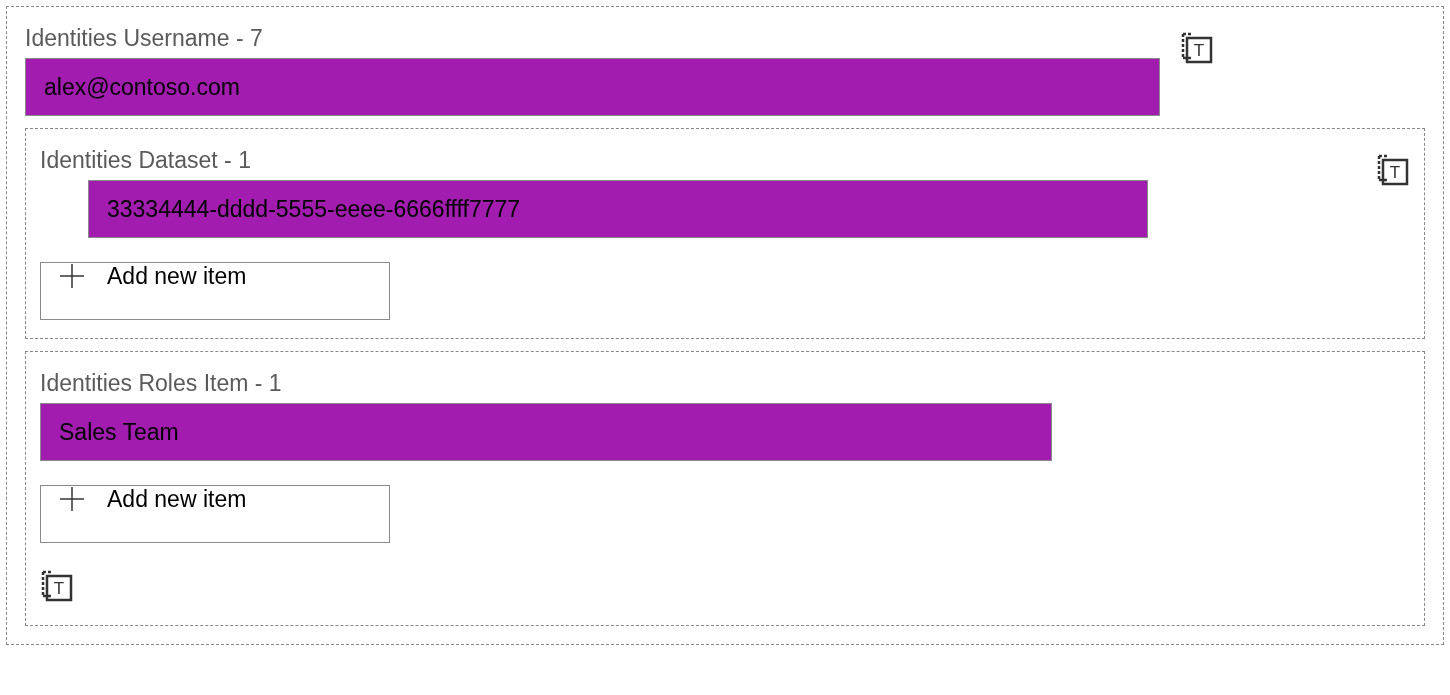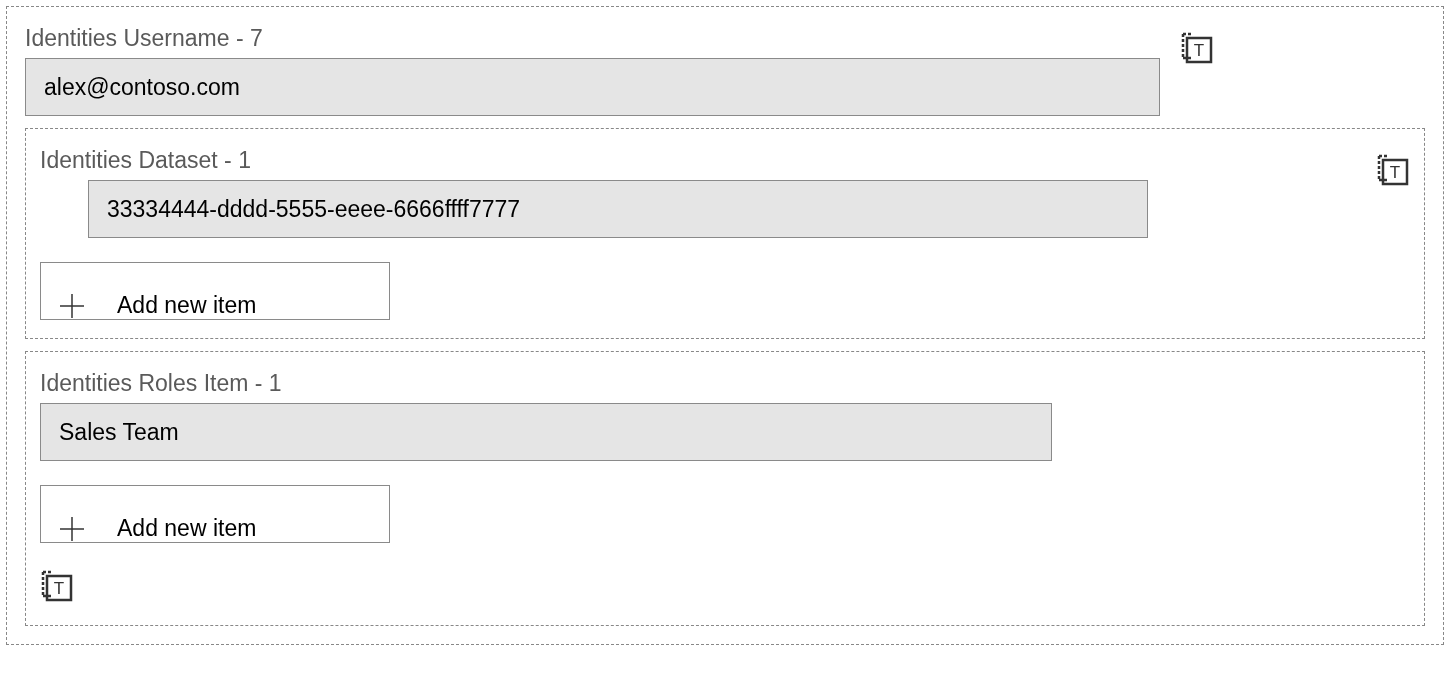--- a/index.html
+++ b/index.html
@@ -46,37 +46,37 @@
       margin-bottom: 6px;
       font-weight: 400;
     }
     .text-input {
       width: 100%;
       height: 58px;
       border: 1.5px solid #8a8a8a;
       font-size: 23px;
       padding: 0 18px;
       color: #000;
-      background: #e5e5e5;
+      background: #a21caf;
       font-family: inherit;
     }
     .input-wide {
       width: 1135px;
     }
     .input-dataset {
       width: 1060px;
       margin-left: 48px;
     }
     .input-roles {
       width: 1012px;
     }
     .add-button {
       display: flex;
-      align-items: flex-end;
-      gap: 32px;
+      align-items: flex-start;
+      gap: 22px;
       height: 58px;
       width: 350px;
       border: 1.5px solid #8a8a8a;
       background: #fff;
       font-size: 23px;
       padding: 0 18px;
       cursor: pointer;
       margin-top: 24px;
       font-family: inherit;
     }

